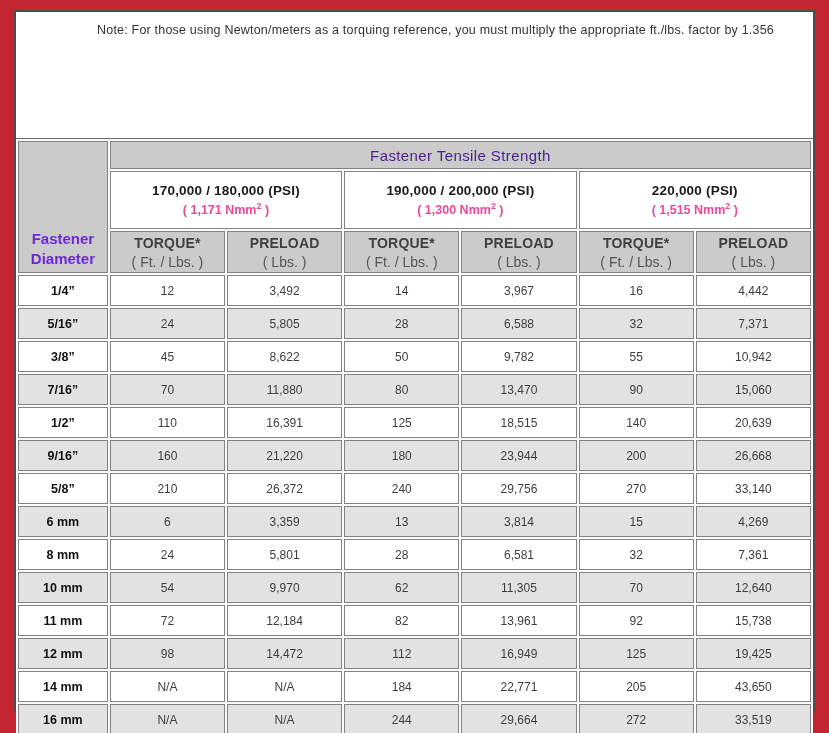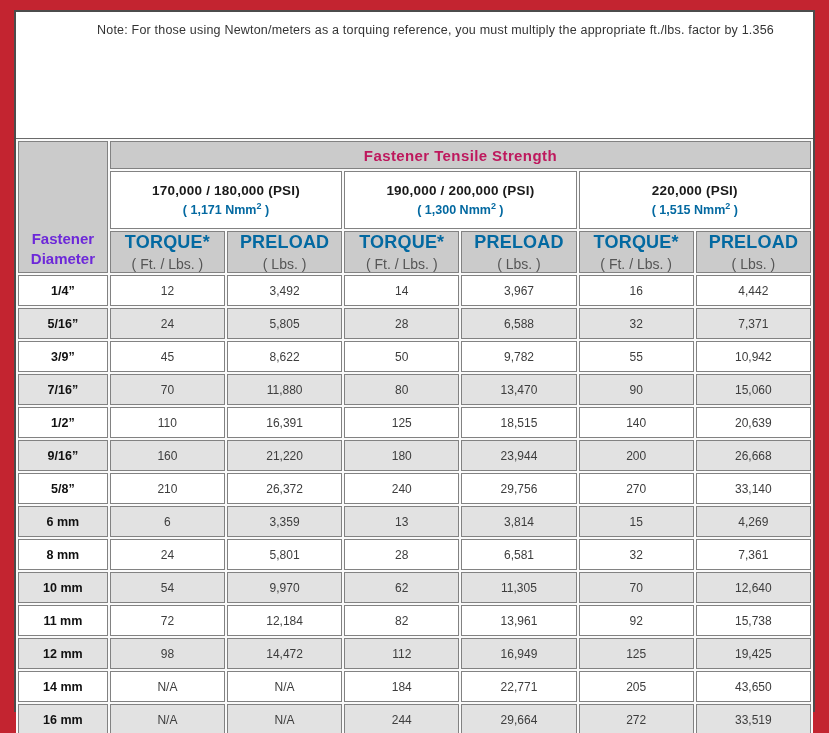--- a/index.html
+++ b/index.html
@@ -56,29 +56,29 @@
     padding:0;overflow:hidden;
   }
   .corner{
     background:var(--hdr-gray);
     vertical-align:bottom;
     font-weight:bold;font-size:15px;line-height:1.3;
     color:#6d28d9;padding:0 10px 4px;
   }
   .tensile{
     background:var(--hdr-gray);
-    font-size:15px;font-weight:bold;color:#be185d;
+    font-size:15px;font-weight:normal;color:#4c1d95;
     height:26px;letter-spacing:0.4px;
   }
   .psi{background:#ffffff;height:56px;}
   .psi-val{font-weight:bold;font-size:13.5px;color:#1a1a1a;margin-bottom:5px;letter-spacing:0.2px;}
-  .nmm{font-size:12.5px;color:#0369a1;}
+  .nmm{font-size:12.5px;color:#ec4899;}
   .nmm sup{font-size:9px;line-height:0;}
   .cols-row th{background:var(--hdr-gray);height:40px;font-weight:normal;}
-  .col-label{font-weight:bold;font-size:18px;color:#0369a1;margin-bottom:3px;letter-spacing:0.2px;}
+  .col-label{font-weight:bold;font-size:14px;color:#404040;margin-bottom:3px;letter-spacing:0.2px;}
   .col-unit{font-size:14px;color:#555;}
   tbody td{height:29px;font-size:12px;color:#3d3d3d;background:#ffffff;}
   tbody td.diam{font-weight:bold;color:#111;font-size:12.5px;text-align:center;}
   tbody tr.alt td{background:var(--alt-gray);}
 </style>
 </head>
 <body>
 
 <div class="frame">
   <div class="panel">
@@ -156,21 +156,21 @@
           <tr class="alt">
             <td class="diam">5/16”</td>
             <td>24</td>
             <td>5,805</td>
             <td>28</td>
             <td>6,588</td>
             <td>32</td>
             <td>7,371</td>
           </tr>
           <tr>
-            <td class="diam">3/9”</td>
+            <td class="diam">3/8”</td>
             <td>45</td>
             <td>8,622</td>
             <td>50</td>
             <td>9,782</td>
             <td>55</td>
             <td>10,942</td>
           </tr>
           <tr class="alt">
             <td class="diam">7/16”</td>
             <td>70</td>

